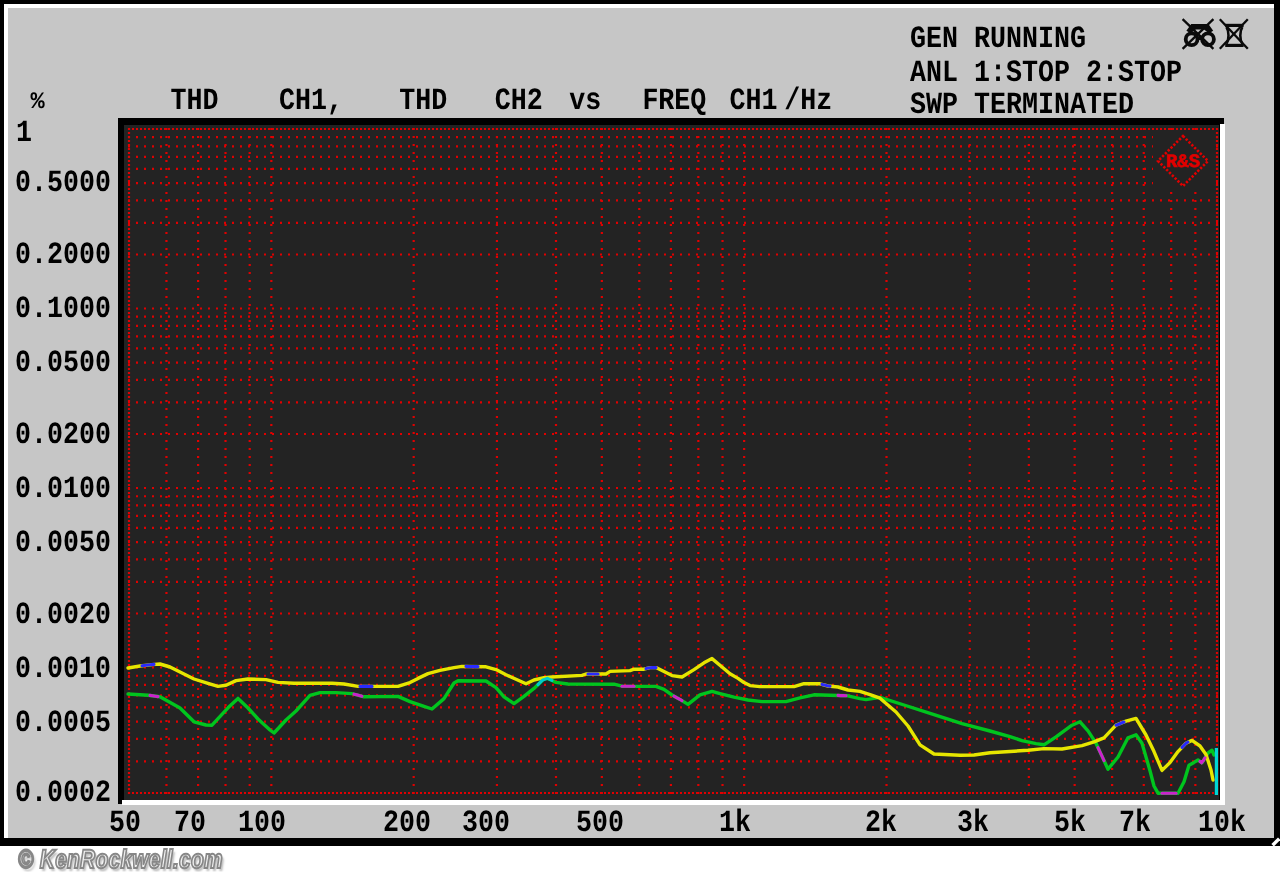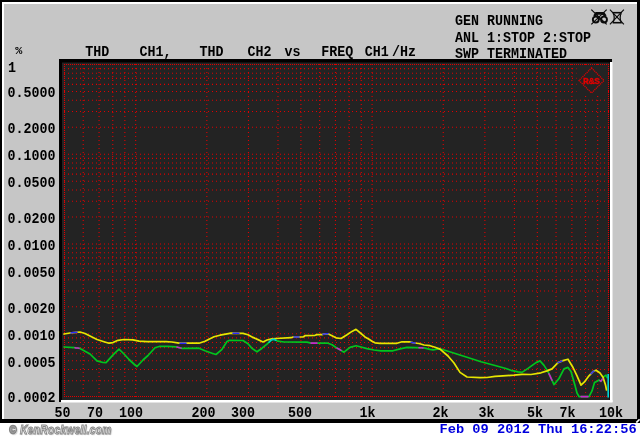--- a/index.html
+++ b/index.html
@@ -158,13 +158,12 @@
 <div class="t" style="left:191.5px;top:404.9px;font-size:13.34px;color:#000;transform:scaleY(1.16);transform-origin:0 0;">200</div>
 <div class="t" style="left:231.0px;top:404.9px;font-size:13.34px;color:#000;transform:scaleY(1.16);transform-origin:0 0;">300</div>
 <div class="t" style="left:288.0px;top:404.9px;font-size:13.34px;color:#000;transform:scaleY(1.16);transform-origin:0 0;">500</div>
 <div class="t" style="left:359.5px;top:404.9px;font-size:13.34px;color:#000;transform:scaleY(1.16);transform-origin:0 0;">1k</div>
 <div class="t" style="left:432.5px;top:404.9px;font-size:13.34px;color:#000;transform:scaleY(1.16);transform-origin:0 0;">2k</div>
 <div class="t" style="left:478.5px;top:404.9px;font-size:13.34px;color:#000;transform:scaleY(1.16);transform-origin:0 0;">3k</div>
 <div class="t" style="left:527.0px;top:404.9px;font-size:13.34px;color:#000;transform:scaleY(1.16);transform-origin:0 0;">5k</div>
 <div class="t" style="left:559.5px;top:404.9px;font-size:13.34px;color:#000;transform:scaleY(1.16);transform-origin:0 0;">7k</div>
 <div class="t" style="left:599.0px;top:404.9px;font-size:13.34px;color:#000;transform:scaleY(1.16);transform-origin:0 0;">10k</div>
   <div id="wm">© KenRockwell.com</div>
-  <div id="date">Feb 09 2012 Thu 16:22:56</div>
 </div>
 </body></html>

